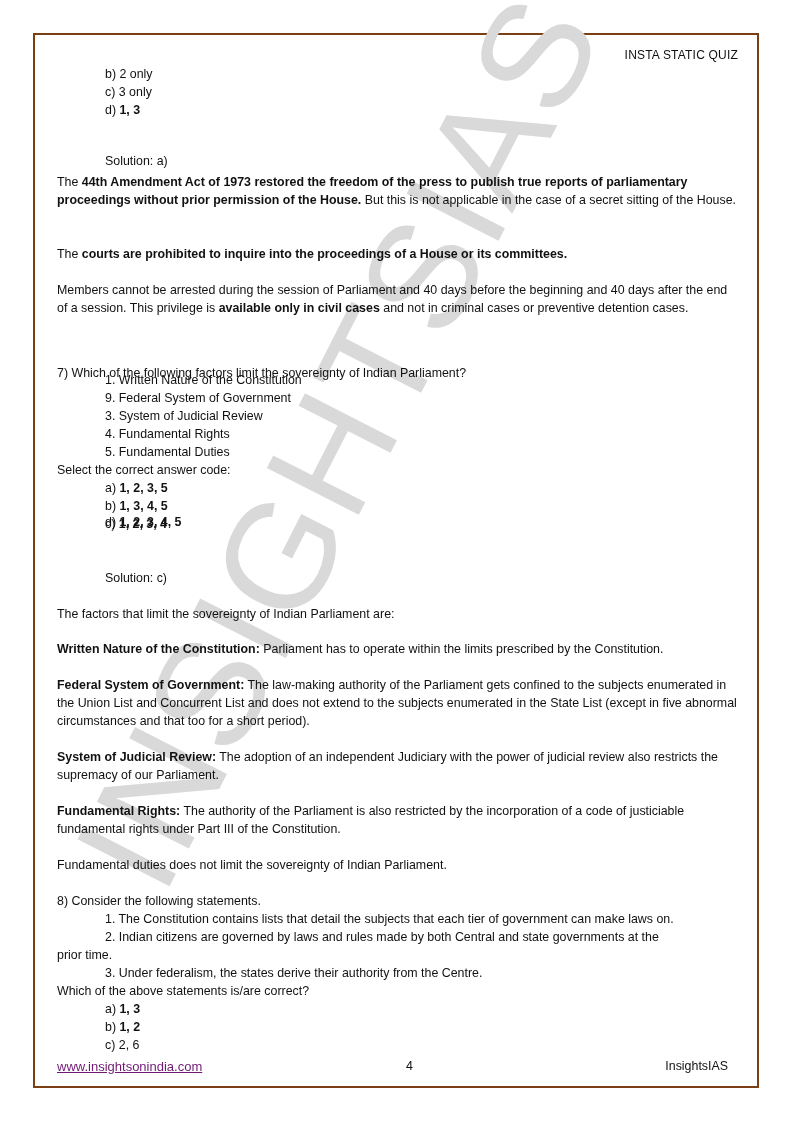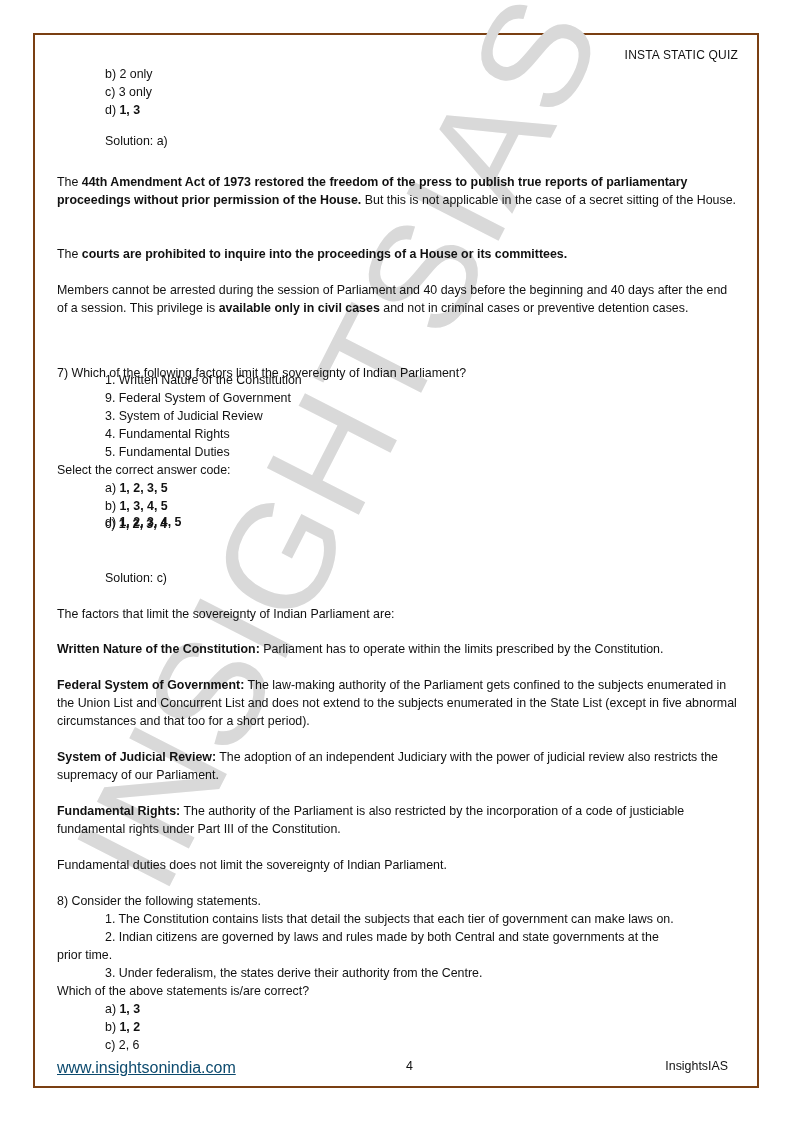--- a/index.html
+++ b/index.html
@@ -12,39 +12,39 @@
                font-family: "Liberation Sans", sans-serif; font-size: 150px; font-weight: normal;
                color: #d9d9d9; letter-spacing: 2px; white-space: nowrap; z-index: 0;
                margin-left: -150px; margin-top: -90px; }
   .content { position: absolute; left: 57px; top: 0; width: 690px; z-index: 1;
              font-size: 12.4px; line-height: 18px; }
   .header { position: absolute; right: 56px; top: 48px; font-size: 12px; z-index: 1; letter-spacing: 0.2px; }
   .line { position: absolute; white-space: nowrap; }
   .wrap { position: absolute; white-space: normal; width: 680px; }
   .ind1 { left: 48px; }
   .b { font-weight: bold; }
-  .footer-link { position: absolute; left: 57px; top: 1059px; font-size: 16px; color: #0c4a6e; text-decoration: underline; z-index: 1; }
+  .footer-link { position: absolute; left: 57px; top: 1059px; font-size: 13px; color: #701a75; text-decoration: underline; z-index: 1; }
   .footer-page { position: absolute; left: 406px; top: 1059px; font-size: 12.4px; z-index: 1; }
   .footer-brand { position: absolute; right: 66px; top: 1059px; font-size: 12.4px; z-index: 1; }
 </style>
 </head>
 <body>
 
 <div class="page-border"></div>
 
 <div class="watermark">INSIGHTSIAS</div>
 
 <div class="header">INSTA STATIC QUIZ</div>
 
 <div class="content">
 
   <div class="line ind1" style="top:65px"><span>b) </span><span>2 only</span></div>
   <div class="line ind1" style="top:83px"><span>c) </span><span>3 only</span></div>
   <div class="line ind1" style="top:101px"><span>d) </span><span class="b">1, 3</span></div>
-  <div class="line ind1" style="top:132px">Solution: a)</div>
+  <div class="line ind1" style="top:152px">Solution: a)</div>
 
   <div class="wrap" style="top:173px"><span>The </span><span class="b">44th Amendment Act of 1973 restored the freedom of the press to publish true reports of parliamentary proceedings without prior permission of the House.</span><span> But this is not applicable in the case of a secret sitting of the House.</span></div>
 
   <div class="wrap" style="top:245px"><span>The </span><span class="b">courts are prohibited to inquire into the proceedings of a House or its committees.</span></div>
 
   <div class="wrap" style="top:281px"><span>Members cannot be arrested during the session of Parliament and 40 days before the beginning and 40 days after the end of a session. This privilege is </span><span class="b">available only in civil cases</span><span> and not in criminal cases or preventive detention cases.</span></div>
 
   <div class="line" style="top:364px">7) Which of the following factors limit the sovereignty of Indian Parliament?</div>
   <div class="line ind1" style="top:371px">1. Written Nature of the Constitution</div>
   <div class="line ind1" style="top:389px">9. Federal System of Government</div>

